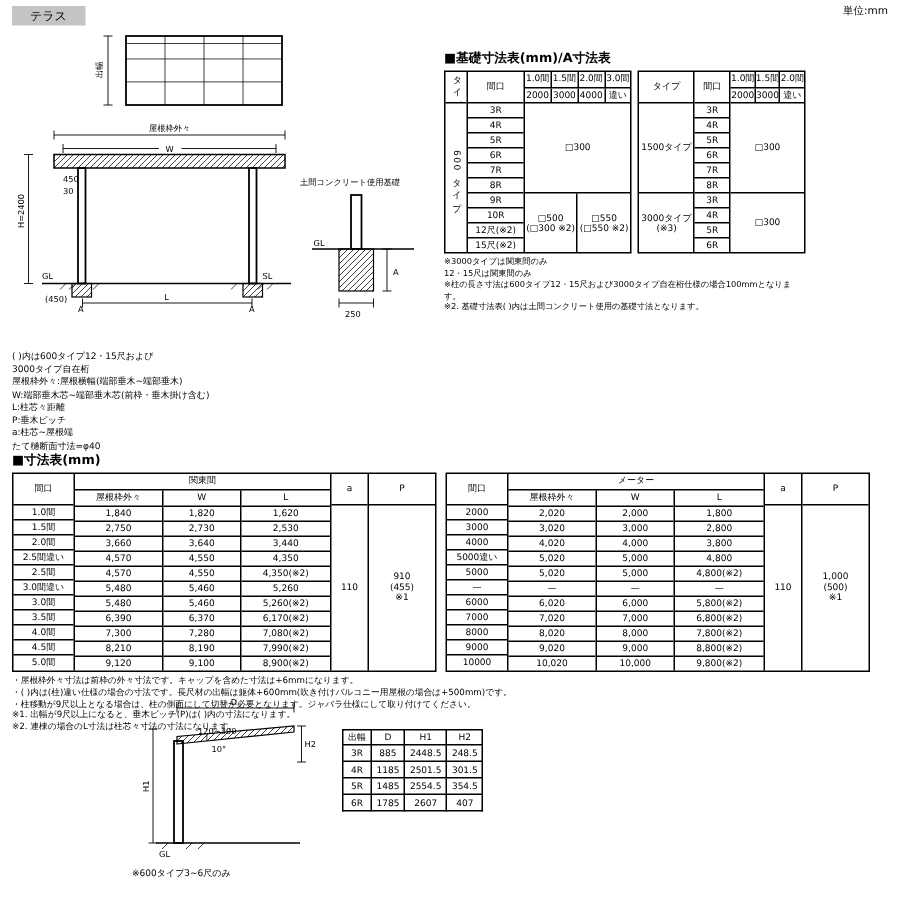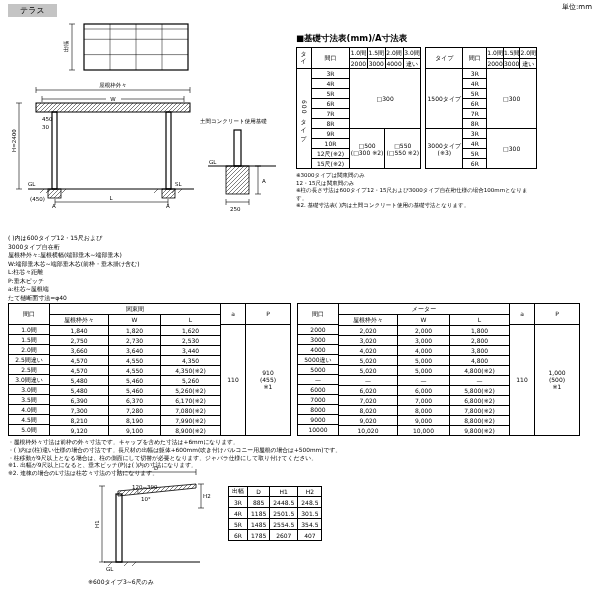--- a/index.html
+++ b/index.html
@@ -275,20 +275,21 @@
 
     <div class="fnotes">
       <div>※3000タイプは関東間のみ</div>
         <div>12・15尺は関東間のみ</div>
         <div>※柱の長さ寸法は600タイプ12・15尺および3000タイプ自在桁仕様の場合100mmとなります。</div>
         <div>※2. 基礎寸法表( )内は土間コンクリート使用の基礎寸法となります。</div>
     </div>
   </div>
 
   <div class="mid">
+    <div class="sec-title">■寸法表(mm)</div>
     <div class="dimwrap">
 
       <div class="half">
         <div class="col c-mag">
           <div class="cell hd2">間口</div>
           <div class="cell">1.0間</div>
             <div class="cell">1.5間</div>
             <div class="cell">2.0間</div>
             <div class="cell">2.5間違い</div>
             <div class="cell">2.5間</div>

